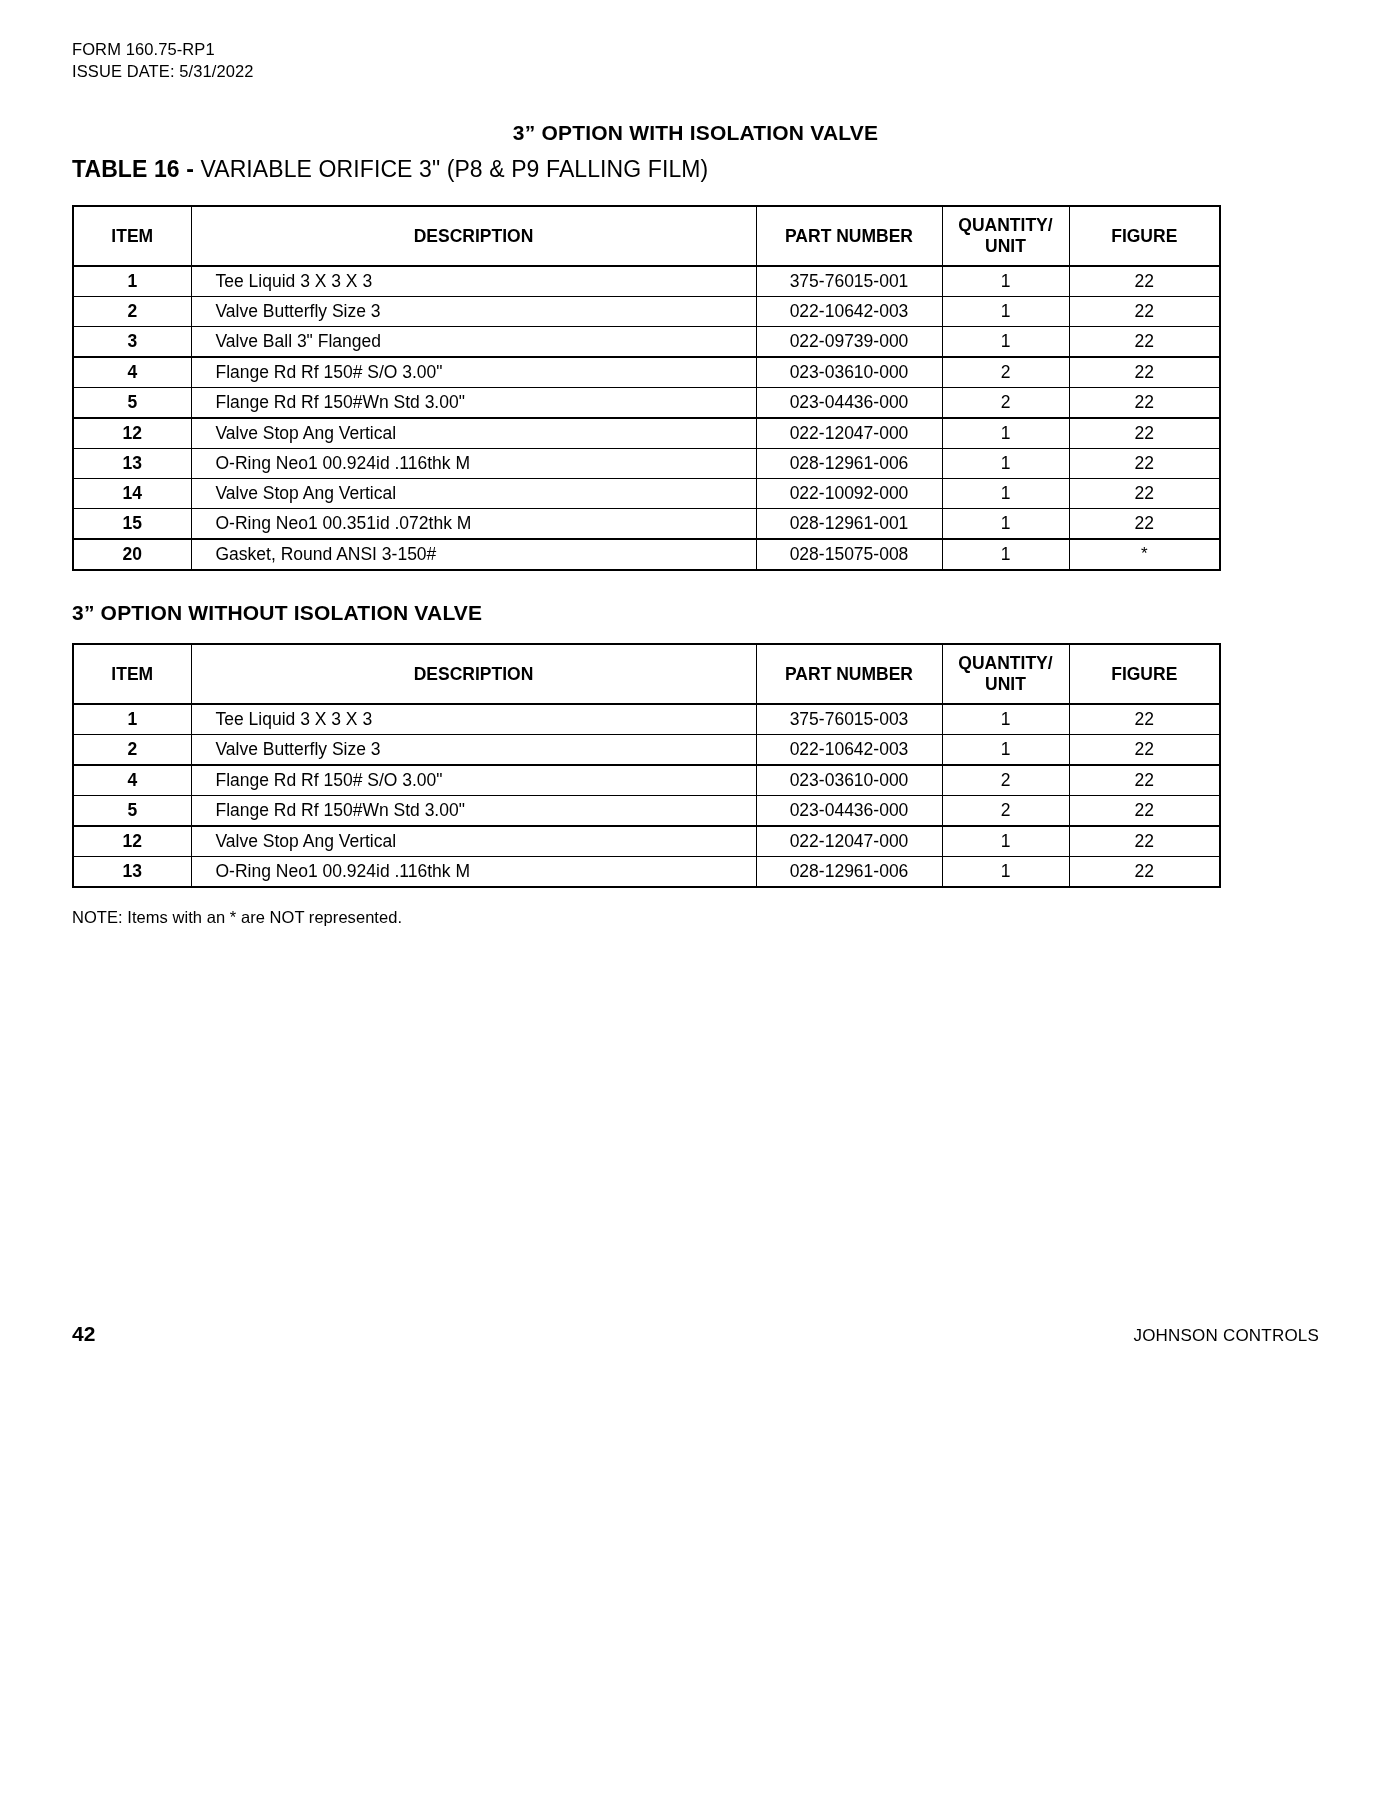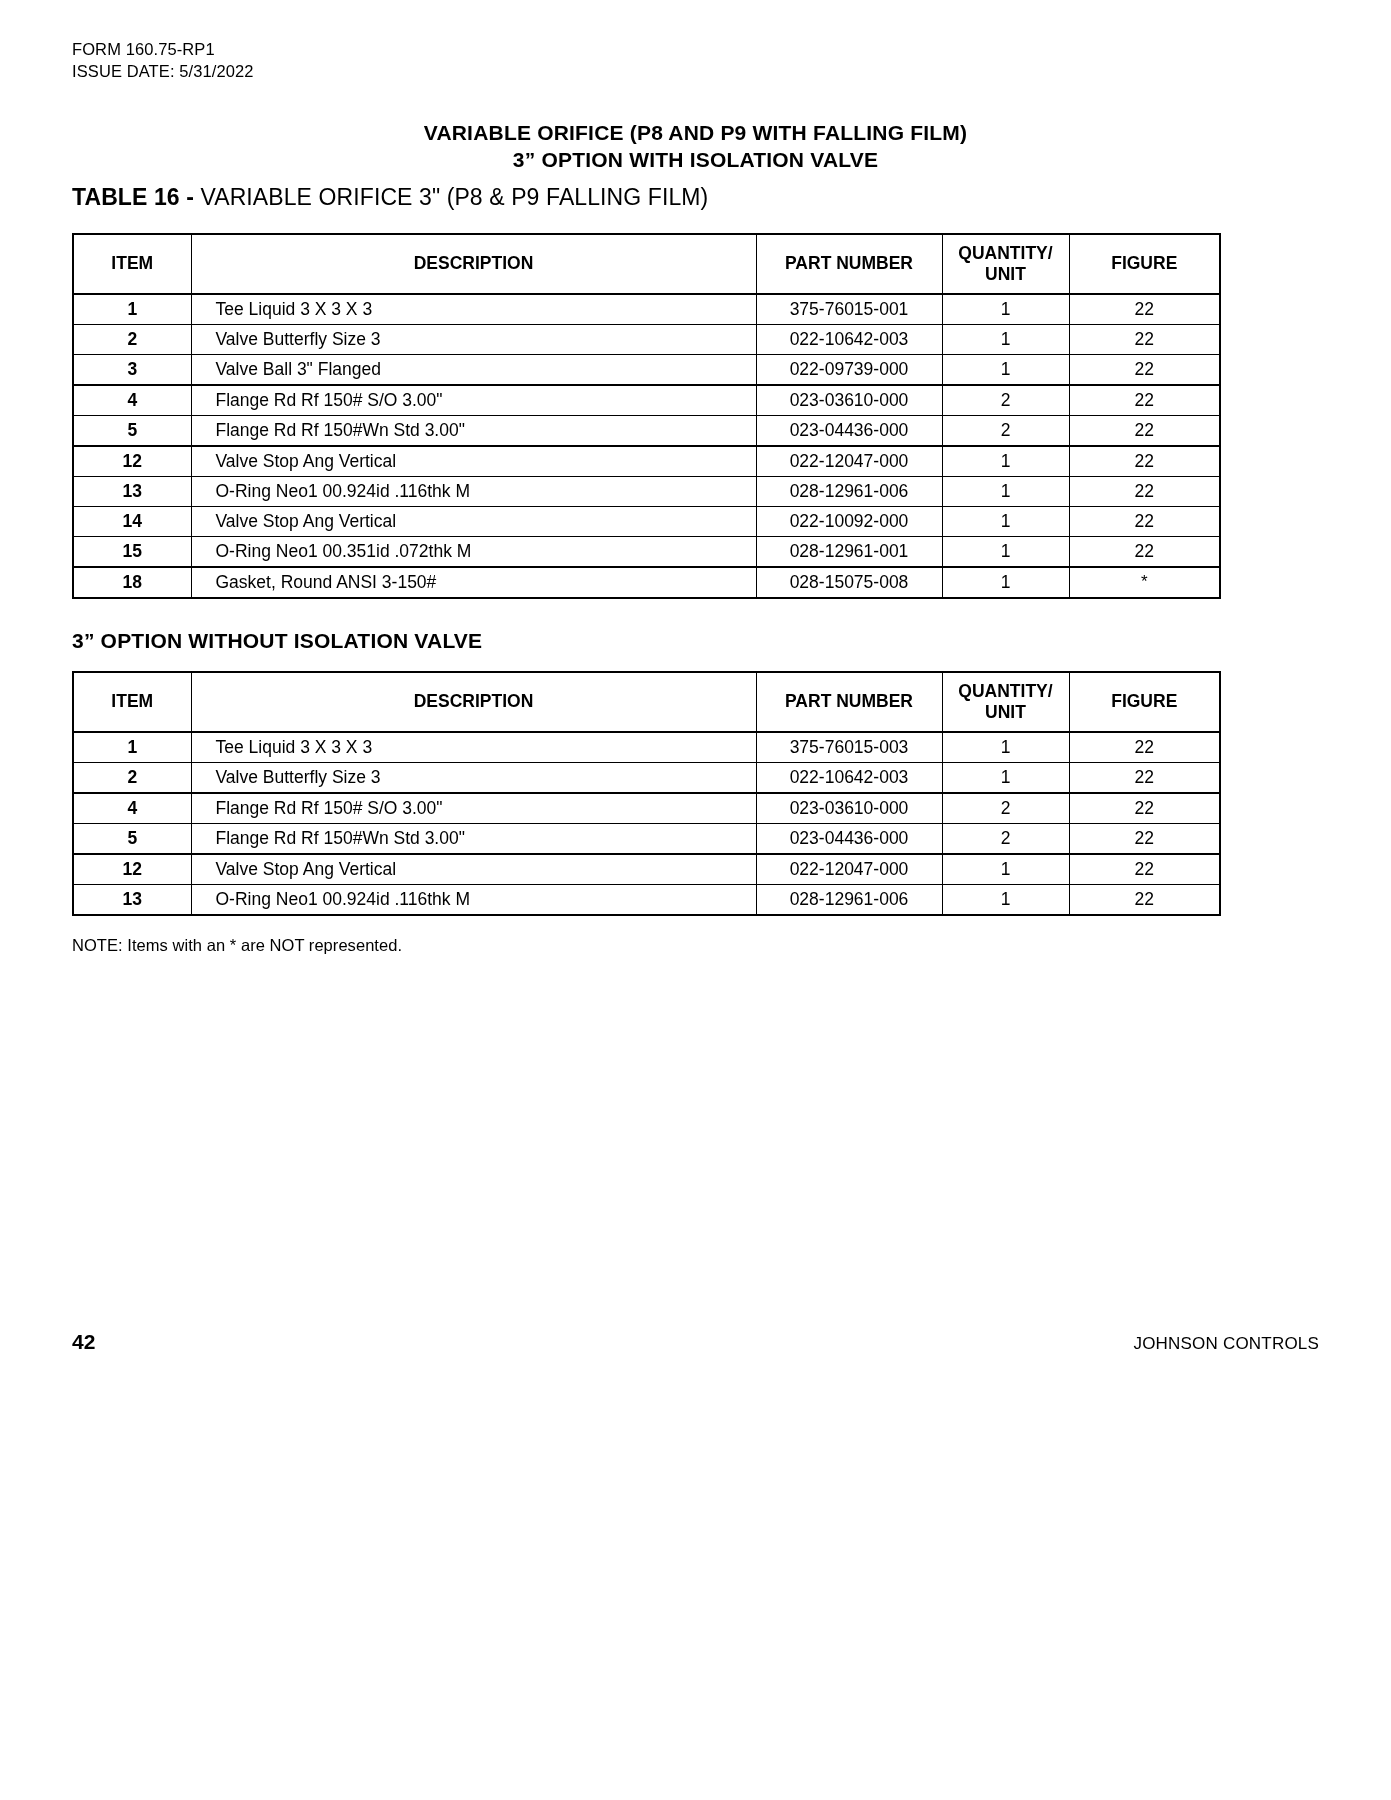--- a/index.html
+++ b/index.html
@@ -120,21 +120,21 @@
     font-size: 16.5px;
     letter-spacing: 0.05px;
   }
   .note b { font-weight: normal; }
 
   
   .footer {
     position: absolute;
     left: 72px;
     right: 72px;
-    bottom: 84px;
+    bottom: 92px;
     display: flex;
     align-items: flex-end;
     justify-content: space-between;
   }
   .page-number {
     font-size: 21px;
     font-weight: bold;
   }
   .footer-brand {
     font-size: 17px;
@@ -145,21 +145,20 @@
 <body>
 
 <div class="page">
 
   <div class="doc-header">
     <div>FORM 160.75-RP1</div>
     <div>ISSUE DATE: 5/31/2022</div>
   </div>
 
   <div class="title-block">
-    <div class="title-line">VARIABLE ORIFICE (P8 AND P9 WITH FALLING FILM)</div>
     <div class="title-line">3” OPTION WITH ISOLATION VALVE</div>
   </div>
 
   <div class="table-caption">
     <span class="cap-strong">TABLE 16 -</span><span> VARIABLE ORIFICE 3" (P8 &amp; P9 FALLING FILM)</span>
   </div>
 
   <table class="parts">
     <colgroup>
       <col class="c-item">
@@ -238,21 +237,21 @@
         <td class="fig">22</td>
       </tr>
       <tr>
         <td class="item">15</td>
         <td class="desc">O-Ring Neo1 00.351id .072thk M</td>
         <td class="part">028-12961-001</td>
         <td class="qty">1</td>
         <td class="fig">22</td>
       </tr>
       <tr class="sep-top">
-        <td class="item">18</td>
+        <td class="item">20</td>
         <td class="desc">Gasket, Round ANSI 3-150#</td>
         <td class="part">028-15075-008</td>
         <td class="qty">1</td>
         <td class="fig star">*</td>
       </tr>
     </tbody>
   </table>
 
   <div class="section-title">3” OPTION WITHOUT ISOLATION VALVE</div>
 

